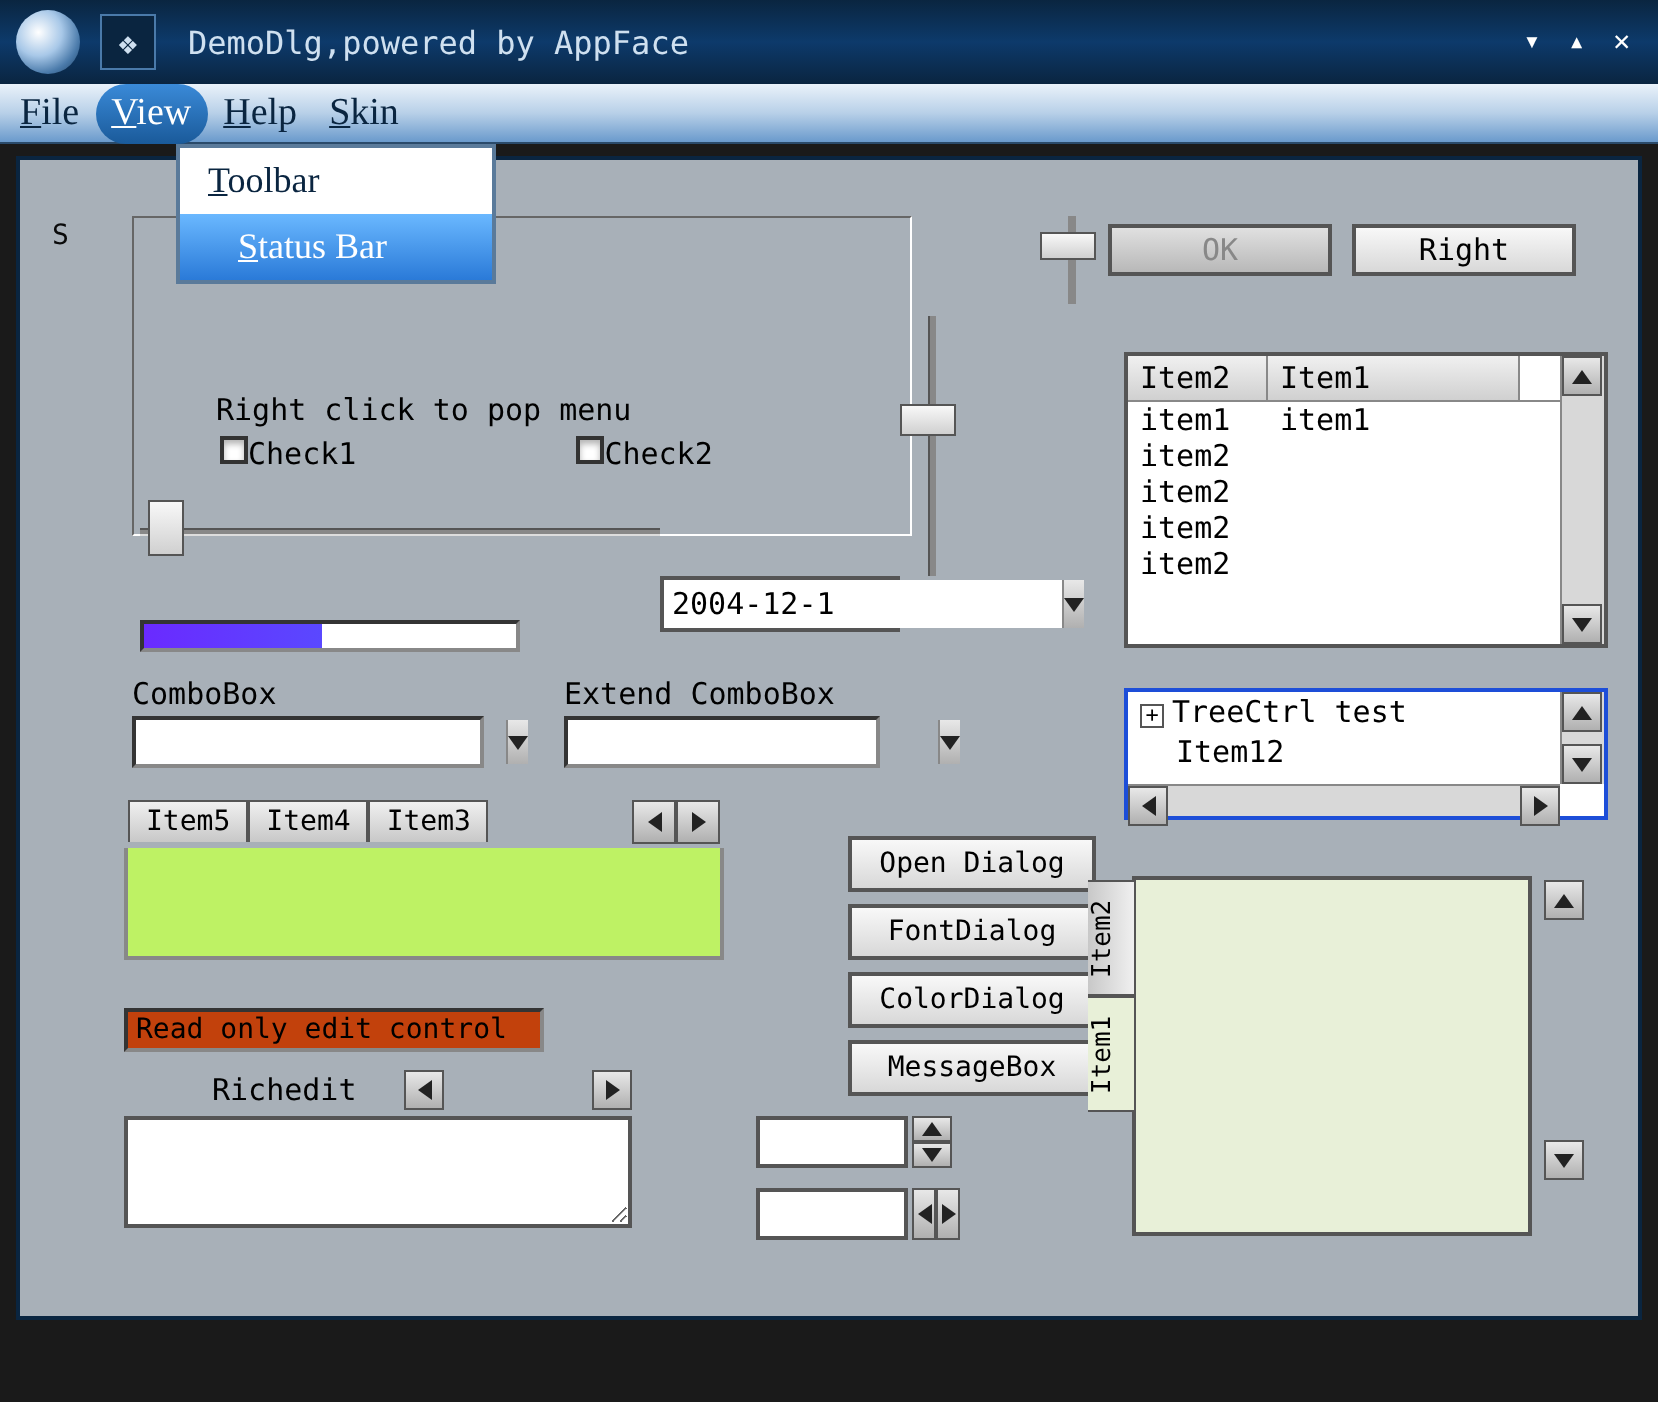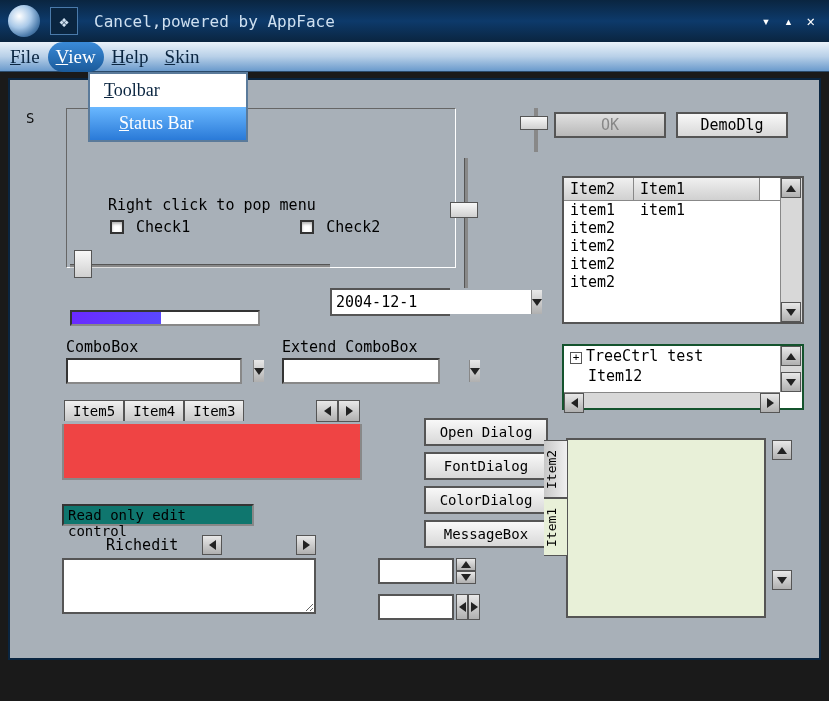--- a/index.html
+++ b/index.html
@@ -112,21 +112,21 @@
   width: 330px; height: 18px;
   color: #000;
   font-family: monospace;
   font-size: 15px;
   margin-top: 38px;
 }
 .radio-row { position: absolute; left: 100px; top: 104px; display: flex; gap: 110px; }
 .radio { display: flex; align-items: center; gap: 8px; font-family: monospace; font-size: 15px; cursor: pointer; }
 .radio .circ { width: 14px; height: 14px; border-radius: 50%; background: #fff; border: 2px solid #333; box-shadow: inset 0 2px 3px rgba(0,0,0,.4); }
 .check-row { position: absolute; left: 100px; top: 138px; display: flex; gap: 110px; }
-.check { display: flex; align-items: center; gap: 12px; font-family: monospace; font-size: 15px; cursor: pointer; }
+.check { display: flex; gap: 0; font-family: monospace; font-size: 15px; cursor: pointer; }
 .check .box { width: 14px; height: 14px; background: #fff; border: 2px solid #333; box-shadow: inset 0 2px 3px rgba(0,0,0,.3); }
 .hslider {
   position: absolute;
   left: 60px; top: 174px;
   width: 260px; height: 24px;
 }
 .hslider .track { position: absolute; top: 10px; width: 100%; height: 4px; background: #888; border-top: 1px solid #555; border-bottom: 1px solid #ddd; }
 .hslider .thumb { position: absolute; left: 4px; width: 18px; height: 28px; background: linear-gradient(180deg,#f8f8f8,#d0d0d0); border: 1px solid #555; top: -4px; cursor: pointer; }
 .vslider {
   position: absolute;
@@ -166,32 +166,32 @@
   display: flex;
 }
 .combo input { flex: 1; border: none; background: transparent; padding: 0 4px; }
 .combo .btn { width: 22px; background: linear-gradient(180deg,#e8e8e8,#b0b0b0); border-left: 1px solid #888; display:flex;align-items:center;justify-content:center; cursor:pointer; }
 .tabstrip {
   position: absolute;
   left: 52px; top: 344px;
   width: 300px;
   border: 2px solid #888;
   border-top: none;
-  background: #ef4444;
+  background: #bef264;
   height: 56px;
 }
 .tabs { display: flex; position: absolute; top: -24px; left: 0; }
 .tab { background: linear-gradient(180deg,#f0f0f0,#c8c8c8); border: 1px solid #555; padding: 2px 8px; font-family: monospace; font-size: 14px; border-bottom: none; cursor: pointer; }
 .tab-arrows { position: absolute; top: -24px; right: 0; display: flex; }
 .tab-arrow { width: 22px; height: 22px; background: linear-gradient(180deg,#e8e8e8,#b0b0b0); border: 1px solid #555; display:flex;align-items:center;justify-content:center; cursor: pointer; }
 .readonly {
   position: absolute;
   left: 52px; top: 424px;
-  width: 192px; height: 22px;
-  background: #0f766e;
+  width: 210px; height: 22px;
+  background: #c2410c;
   border: 2px inset #888;
   font-family: monospace;
   font-size: 14px;
   padding: 1px 4px;
 }
 .richedit {
   position: absolute;
   left: 52px; top: 478px;
   width: 254px; height: 56px;
   background: #fff;
@@ -244,21 +244,21 @@
 .lv-col { padding: 2px 6px; border-right: 1px solid #888; background: linear-gradient(180deg,#f0f0f0,#d0d0d0); cursor: pointer; }
 .lv-body { overflow: hidden; }
 .lv-row { display: flex; }
 .lv-cell { padding: 0 6px; }
 .lv-scroll { position: absolute; right: 0; top: 0; bottom: 0; width: 22px; background: #d8d8d8; border-left: 1px solid #888; display:flex;flex-direction:column;justify-content:space-between; }
 .treeview {
   position: absolute;
   left: 552px; top: 264px;
   width: 242px; height: 66px;
   background: #fff;
-  border: 2px solid #14532d;
+  border: 2px solid #1d4ed8;
   font-family: monospace;
   font-size: 15px;
 }
 .tv-row { padding: 1px 6px; }
 .tv-expand { display: inline-block; width: 12px; height: 12px; border: 1px solid #555; text-align: center; line-height: 10px; font-size: 11px; margin-right: 4px; cursor:pointer; }
 .tv-scroll-v { position: absolute; right: 0; top: 0; bottom: 16px; width: 22px; background: #d8d8d8; border-left: 1px solid #888; display:flex;flex-direction:column;justify-content:space-between; }
 .tv-scroll-h { position: absolute; left: 0; right: 22px; bottom: 0; height: 16px; background: #d8d8d8; border-top: 1px solid #888; display:flex;justify-content:space-between; }
 .tabctrl2 {
   position: absolute;
   left: 556px; top: 358px;
@@ -278,21 +278,21 @@
 .spinbox input { width: 76px; border: 2px solid #555; padding: 0 4px; }
 .spin-btns { display: flex; flex-direction: column; margin-left: 2px; }
 .spin-btn { width: 20px; height: 13px; background: linear-gradient(180deg,#e8e8e8,#b0b0b0); border: 1px solid #555; display:flex;align-items:center;justify-content:center; cursor:pointer; }
 </style>
 </head>
 <body>
 
 <div class="titlebar">
   <div class="orb"></div>
   <div class="app-icon">❖</div>
-  <div class="title-text">Cancel,powered by AppFace</div>
+  <div class="title-text">DemoDlg,powered by AppFace</div>
   <div class="win-controls">
     <span class="win-btn">▾</span>
     <span class="win-btn">▴</span>
     <span class="win-btn">✕</span>
   </div>
 </div>
 
 <div class="menubar">
   <div class="menu-item"><span class="underline">F</span><span>ile</span></div>
   <div class="menu-item active"><span class="underline">V</span><span>iew</span></div>
@@ -412,21 +412,21 @@
           <div class="triangle-right"></div>
         </div>
     </div>
   </div>
 
   <div class="top-slider">
     <div class="track"></div>
     <div class="thumb"></div>
   </div>
   <div class="ok-btn">OK</div>
-  <div class="cancel-btn">DemoDlg</div>
+  <div class="cancel-btn">Right</div>
 
   <div class="listview">
     <div class="lv-head">
       <div class="lv-col" style="width:70px">Item2</div>
       <div class="lv-col" style="width:126px">Item1</div>
     </div>
     <div class="lv-body">
       <div class="lv-row">
           <div class="lv-cell" style="width:70px">item1</div>
           <div class="lv-cell">item1</div>

